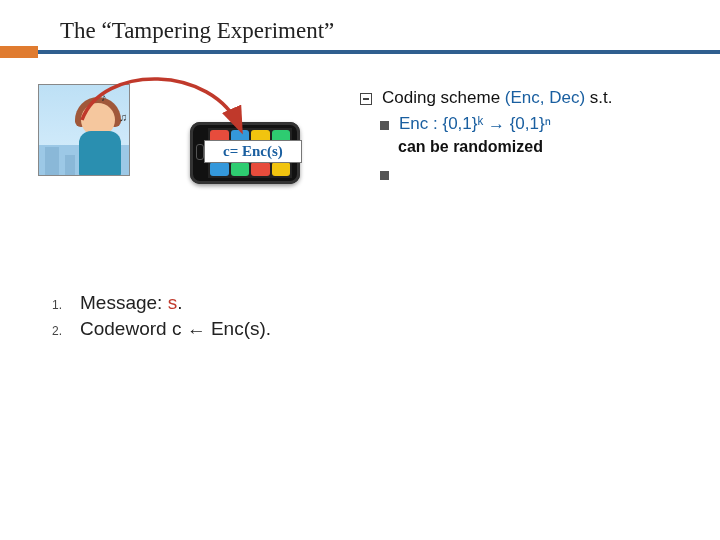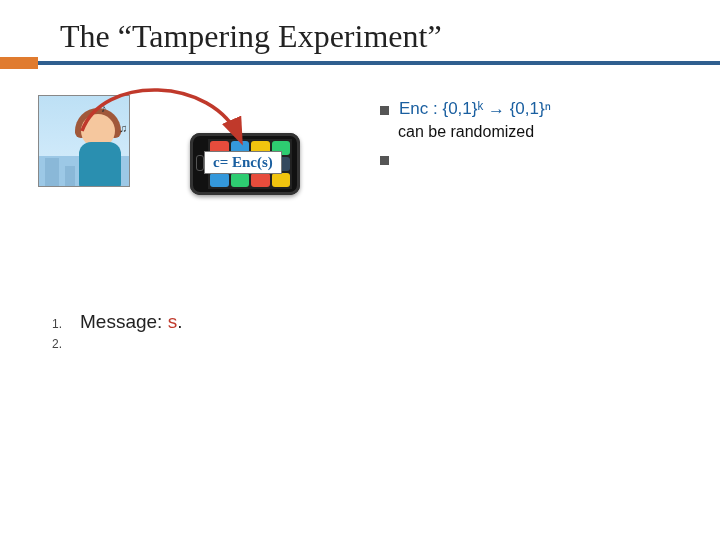--- a/index.html
+++ b/index.html
@@ -5,21 +5,21 @@
   * { box-sizing: border-box; margin: 0; padding: 0; }
   body {
     width: 720px;
     height: 540px;
     background: #fff;
     font-family: "Segoe UI", "Trebuchet MS", Arial, sans-serif;
     position: relative;
     overflow: hidden;
   }
   .title {
-    font-size: 32px;
+    font-size: 23px;
     font-weight: 400;
     color: #222;
     padding: 18px 0 6px 60px;
     font-family: Georgia, "Times New Roman", serif;
   }
   .rule {
     width: 100%;
     height: 4px;
     background: #2f5f8f;
     position: relative;
@@ -98,21 +98,21 @@
   }
   .app { border-radius:3px; }
   .a1{background:#e74c3c}.a2{background:#3498db}.a3{background:#f1c40f}.a4{background:#2ecc71}
   .a5{background:#9b59b6}.a6{background:#e67e22}.a7{background:#1abc9c}.a8{background:#34495e}
   .phone-btn{position:absolute;left:6px;top:22px;width:8px;height:16px;border:1px solid #555;border-radius:3px;}
 
   .codelabel {
     position:absolute;
     left: 204px; top: 86px;
     background:#fff; border:1px solid #777;
-    padding:2px 8px;
+    padding:2px 18px;
     font-size:15px;
     color:#1a5fa0; font-weight:600;
     font-family: Georgia, serif;
   }
 
   
   .arc {
     position:absolute; left:72px; top:16px; width:190px; height:80px;
     pointer-events:none;
   }
@@ -126,21 +126,21 @@
   .row { display:flex; align-items:flex-start; margin-bottom:6px; }
   .bul-box {
     width:12px; height:12px; border:1.5px solid #444; margin:5px 10px 0 0;
     position:relative; flex:0 0 auto;
   }
   .bul-box.minus::after{content:"";position:absolute;left:2px;right:2px;top:4px;height:2px;background:#444;}
   .bul-sq {
     width:9px; height:9px; background:#555; margin:7px 10px 0 20px; flex:0 0 auto;
   }
   .accent { color:#1a5fa0; }
-  .sub { margin-left:38px; font-size:16px; margin-top:-2px; margin-bottom:8px; }
+  .sub { margin-left:38px; font-size:16px; margin-top:-2px; margin-bottom:8px;font-weight:bold; }
 
   
   .steps {
     position:absolute; left:52px; bottom:170px;
     font-family: "Comic Sans MS", cursive, sans-serif;
     font-size:19px; color:#222;
   }
   .steps .row2 { display:flex; align-items:baseline; margin-bottom:4px; }
   .steps .num { width:28px; font-size:12px; color:#444; font-family: Arial, sans-serif; }
   .steps .rs { color:#c0392b; }
@@ -188,34 +188,41 @@
     <defs>
       <marker id="ah" markerWidth="10" markerHeight="10" refX="6" refY="3" orient="auto">
         <path d="M0,0 L8,3 L0,6 Z" fill="#c0392b"></path>
       </marker>
     </defs>
     <path d="M10,50 C30,-6 140,-6 168,58" fill="none" stroke="#c0392b" stroke-width="3.5" marker-end="url(#ah)"></path>
   </svg>
 
   <div class="rightcol">
     <div class="row">
+      <span class="bul-box minus"></span>
+      <span>
+        <span>Coding scheme </span><span class="accent">(Enc, Dec)</span><span> s.t.</span>
+      </span>
+    </div>
+    <div class="row">
       <span class="bul-sq"></span>
       <span class="accent">Enc : {0,1}ᵏ → {0,1}ⁿ</span>
     </div>
     <div class="sub">can be randomized</div>
     <div class="row">
       <span class="bul-sq"></span>
     </div>
   </div>
 
   <div class="steps">
     <div class="row2">
       <span class="num">1.</span>
       <span>
         <span>Message: </span><span class="rs">s</span><span>.</span>
       </span>
     </div>
     <div class="row2">
       <span class="num">2.</span>
+      <span>Codeword c ← Enc(s).</span>
     </div>
   </div>
 
 </div>
 
 </body></html>

